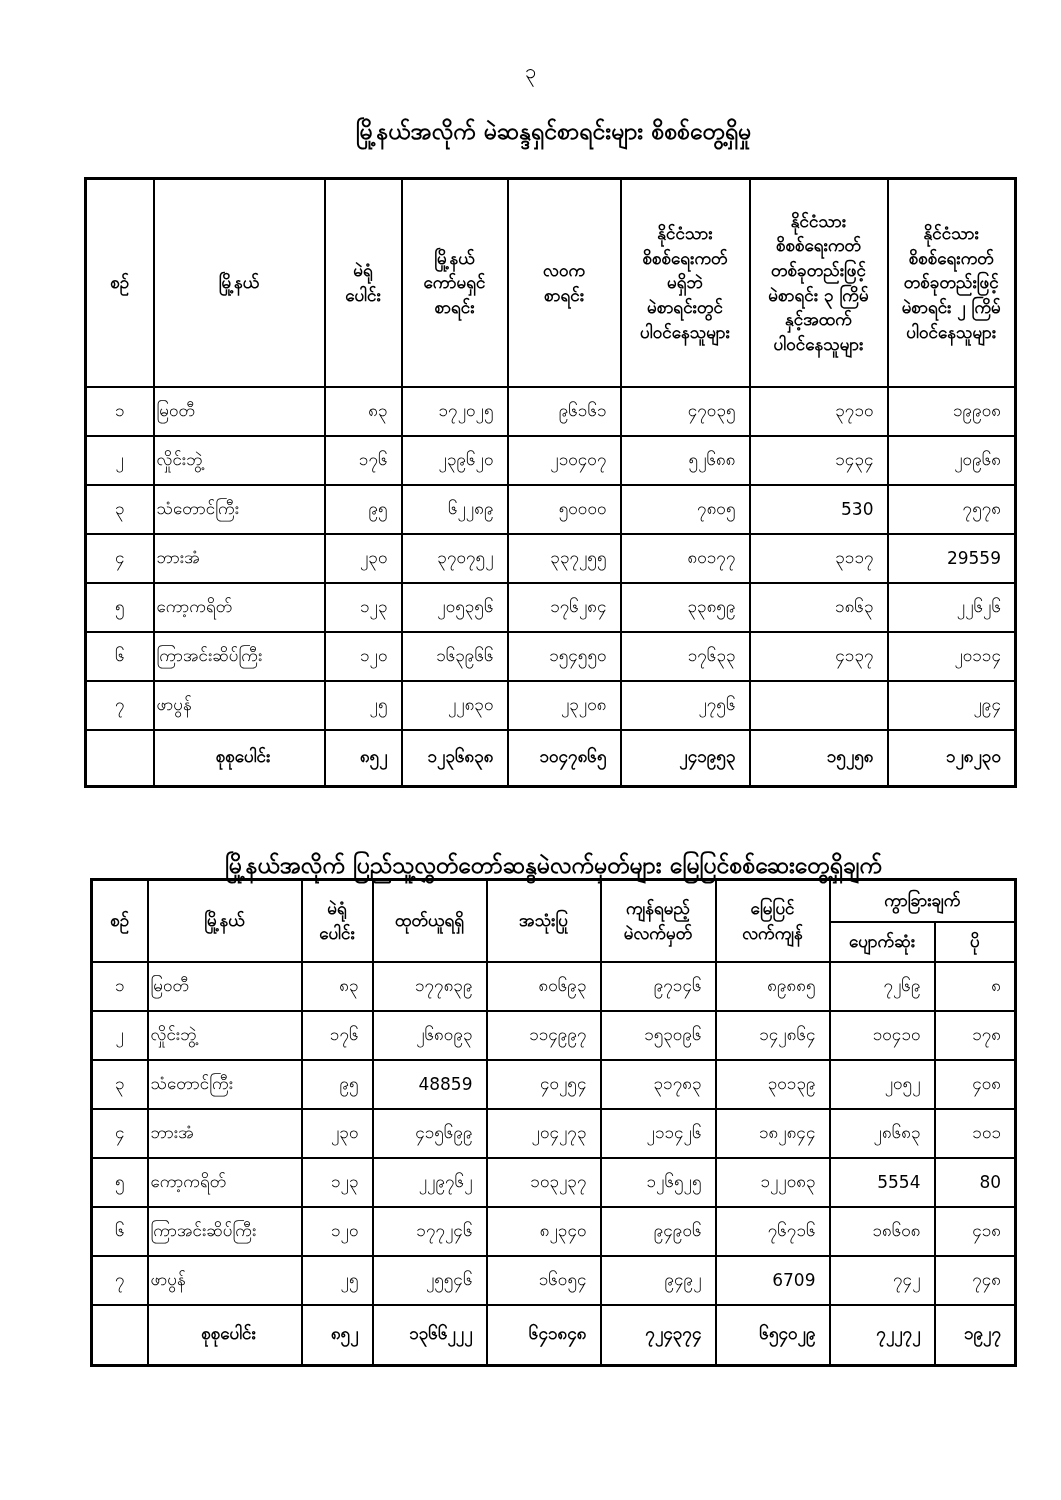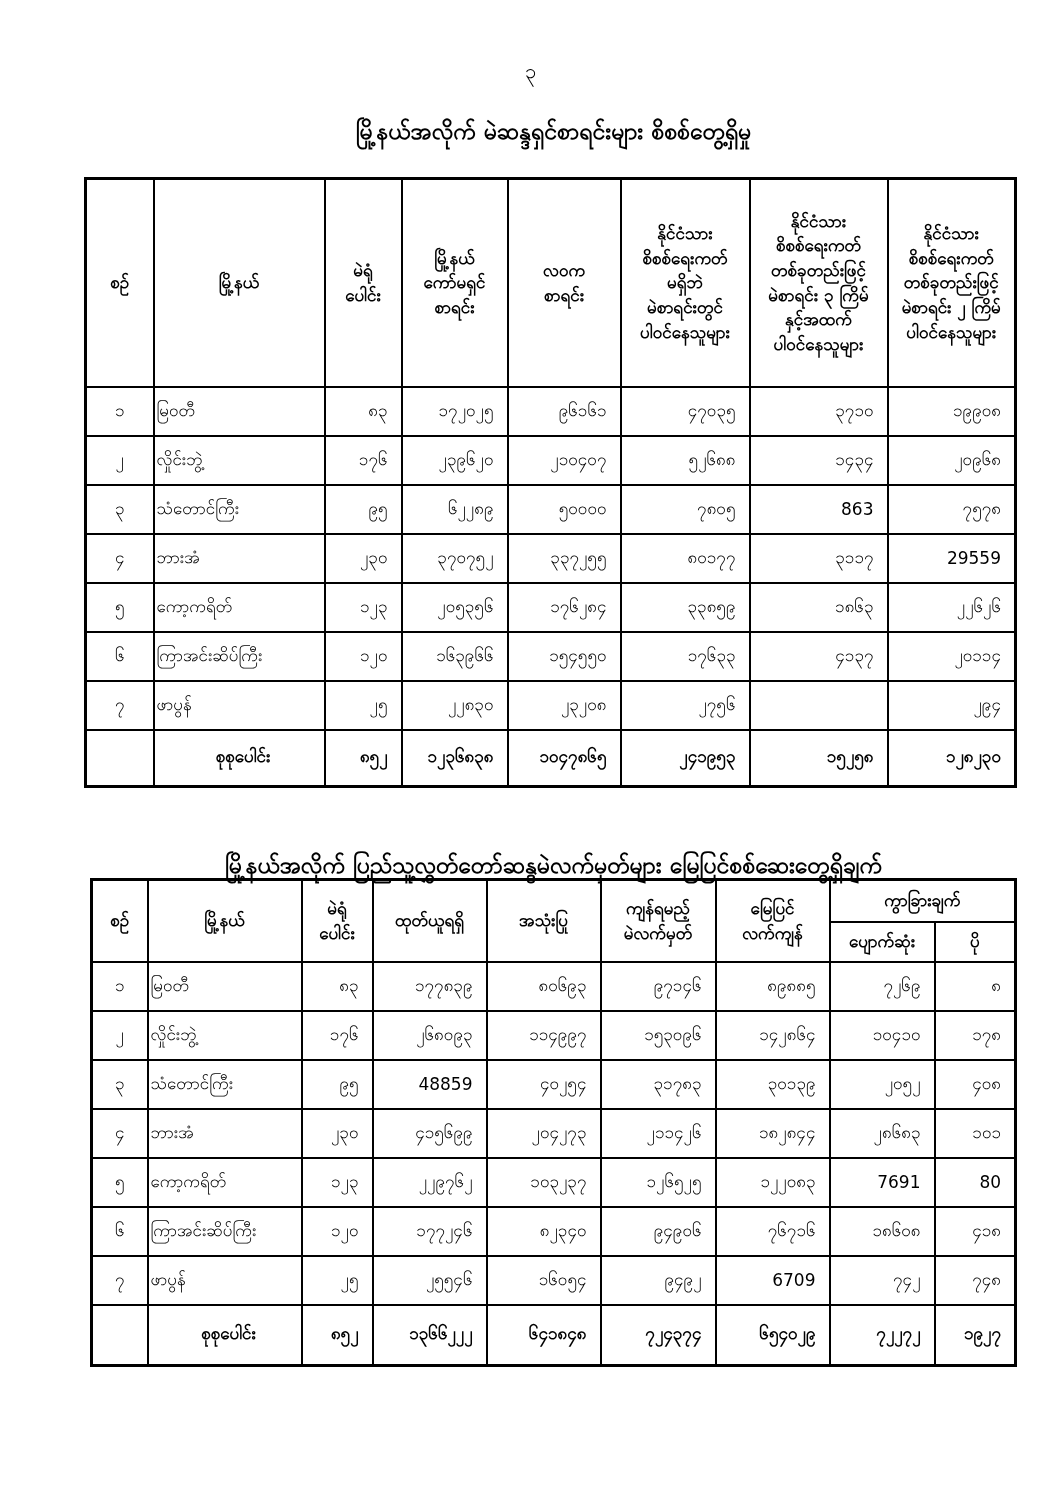--- a/index.html
+++ b/index.html
@@ -113,21 +113,21 @@
     <td class="c-num">၁၄၃၄</td>
     <td class="c-num">၂၀၉၆၈</td>
   </tr>
   <tr style="height:49px">
     <td class="c-no">၃</td>
     <td class="c-name">သံတောင်ကြီး</td>
     <td class="c-num">၉၅</td>
     <td class="c-num">၆၂၂၈၉</td>
     <td class="c-num">၅၀၀၀၀</td>
     <td class="c-num">၇၈၀၅</td>
-    <td class="c-num">863</td>
+    <td class="c-num">530</td>
     <td class="c-num">၇၅၇၈</td>
   </tr>
   <tr style="height:49px">
     <td class="c-no">၄</td>
     <td class="c-name">ဘားအံ</td>
     <td class="c-num">၂၃၀</td>
     <td class="c-num">၃၇၀၇၅၂</td>
     <td class="c-num">၃၃၇၂၅၅</td>
     <td class="c-num">၈၀၁၇၇</td>
     <td class="c-num">၃၁၁၇</td>
@@ -253,21 +253,21 @@
     <td class="c-num">၁၀၁</td>
   </tr>
   <tr style="height:49px">
     <td class="c-no">၅</td>
     <td class="c-name">ကော့ကရိတ်</td>
     <td class="c-num">၁၂၃</td>
     <td class="c-num">၂၂၉၇၆၂</td>
     <td class="c-num">၁၀၃၂၃၇</td>
     <td class="c-num">၁၂၆၅၂၅</td>
     <td class="c-num">၁၂၂၀၈၃</td>
-    <td class="c-num">7691</td>
+    <td class="c-num">5554</td>
     <td class="c-num">80</td>
   </tr>
   <tr style="height:49px">
     <td class="c-no">၆</td>
     <td class="c-name">ကြာအင်းဆိပ်ကြီး</td>
     <td class="c-num">၁၂၀</td>
     <td class="c-num">၁၇၇၂၄၆</td>
     <td class="c-num">၈၂၃၄၀</td>
     <td class="c-num">၉၄၉၀၆</td>
     <td class="c-num">၇၆၇၁၆</td>

